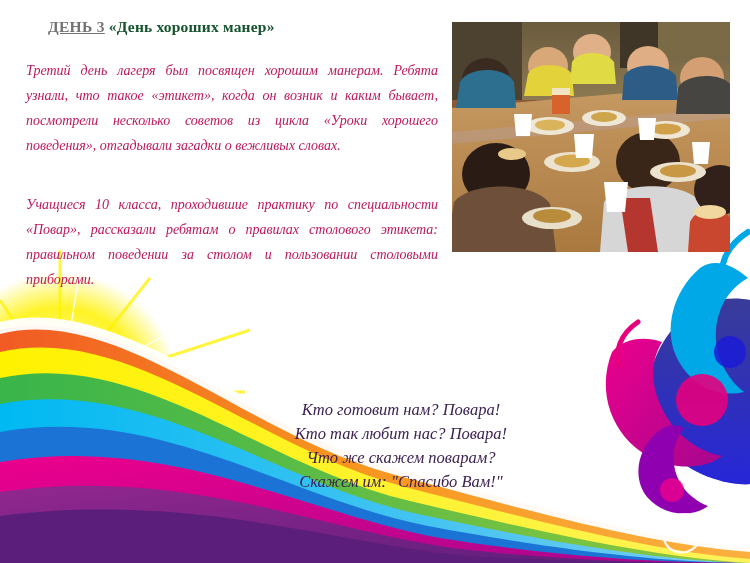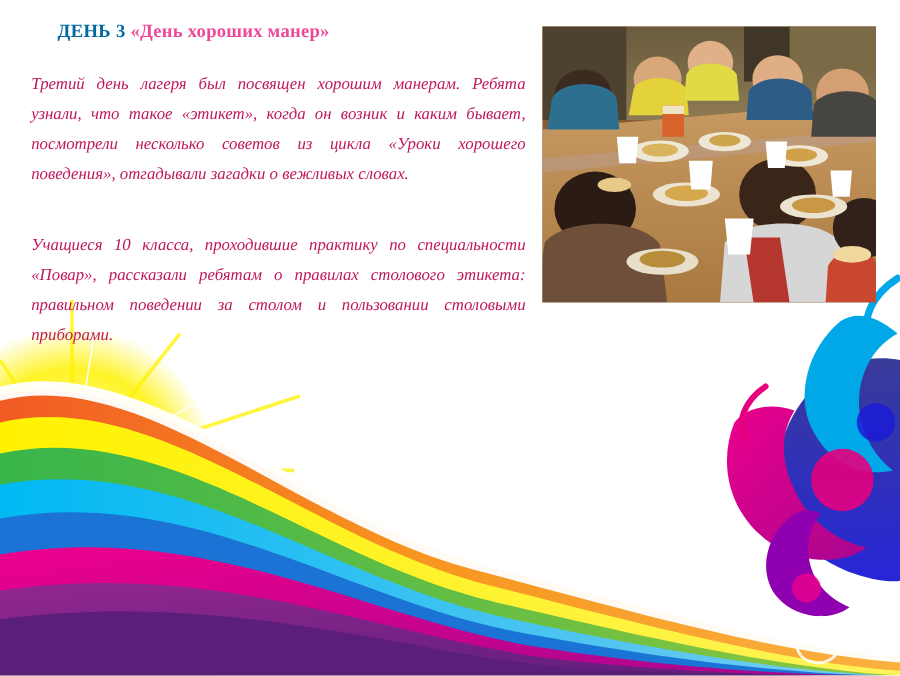--- a/index.html
+++ b/index.html
@@ -34,25 +34,26 @@
     position: absolute;
     left: 48px;
     top: 18px;
     width: 430px;
     font-family: "Liberation Serif", serif;
     font-size: 15.5px;
     font-weight: bold;
     white-space: nowrap;
   }
   #title-day {
-    color: #0369a1;
+    color: #737373;
+    text-decoration: underline;
     letter-spacing: .3px;
   }
   #title-rest {
-    color: #ec4899;
+    color: #14532d;
     letter-spacing: .2px;
   }
 
   
   .para {
     position: absolute;
     color: #be185d;
     font-family: "Liberation Serif", serif;
     font-style: italic;
     font-size: 14px;
@@ -279,15 +280,21 @@
       </g>
 
       <ellipse cx="60" cy="132" rx="14" ry="6" fill="#e8c98a"></ellipse>
       <ellipse cx="258" cy="190" rx="16" ry="7" fill="#f0d89f"></ellipse>
 
       <rect x="100" y="66" width="18" height="26" fill="#d8622b"></rect>
       <rect x="100" y="66" width="18" height="7" fill="#f0e4c2"></rect>
     </svg>
   </div>
 
+  <div id="poem">
+    <div>Кто готовит нам? Повара!</div>
+    <div>Кто так любит нас? Повара!</div>
+    <div>Что же скажем поварам?</div>
+    <div>Скажем им: "Спасибо Вам!"</div>
+  </div>
 
 
 </div>
 
 </body></html>

